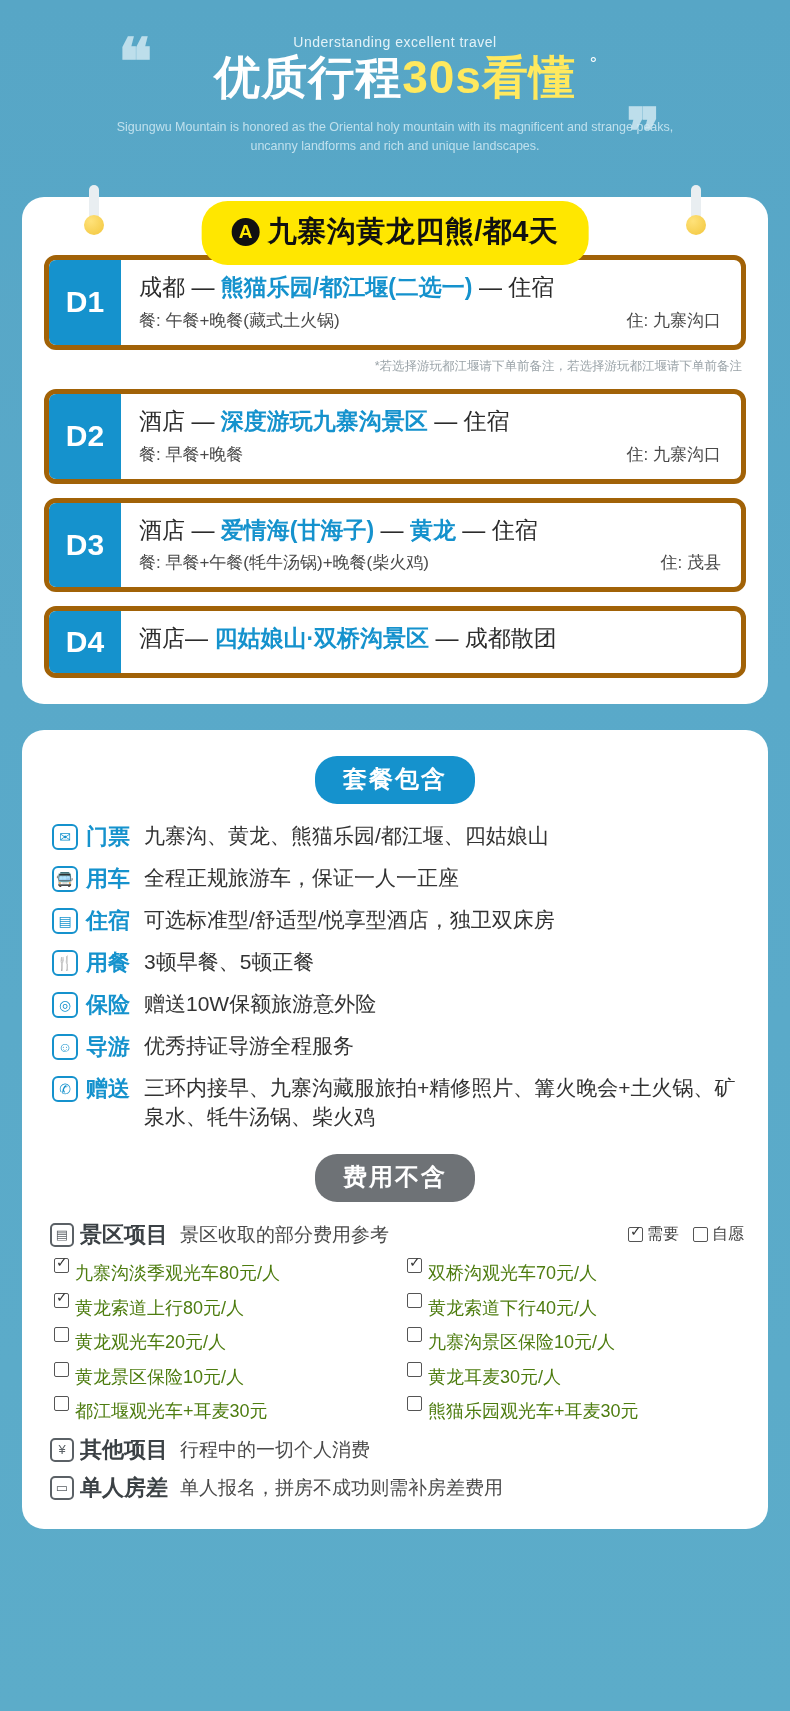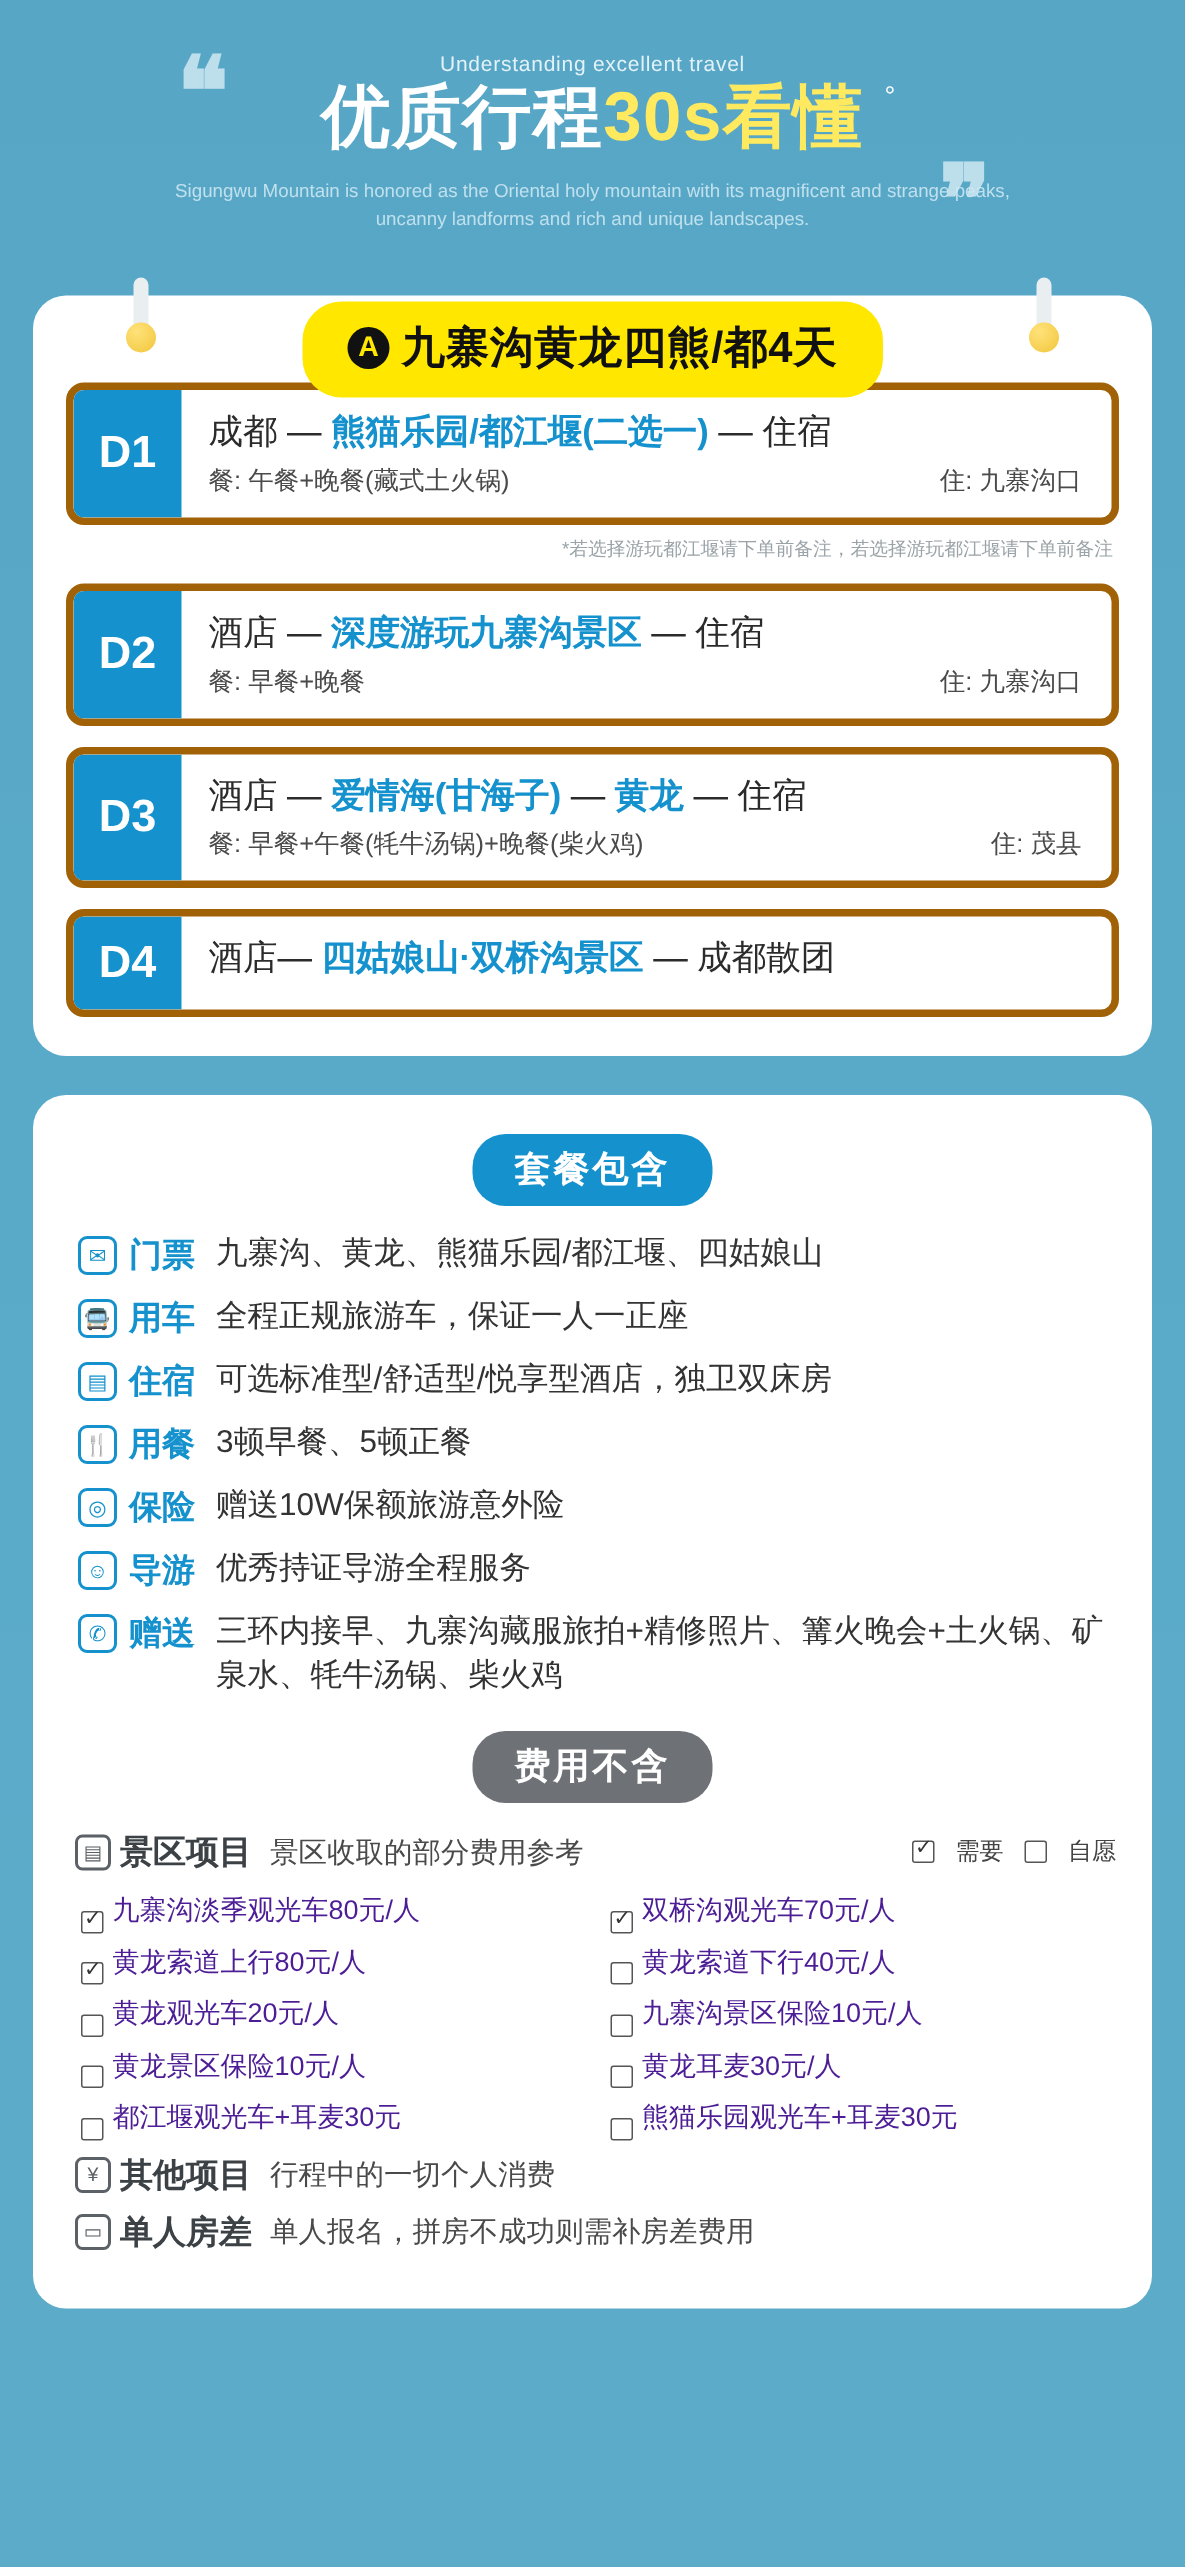--- a/index.html
+++ b/index.html
@@ -183,21 +183,21 @@
     font-size: 12.5px;
     color: #9aa3a8;
     margin: -6px 4px 14px 0;
   }
 
   
   .card2 {
     margin: 26px 22px 0;
     background: #ffffff;
     border-radius: 22px;
-    padding: 22px 24px 28px;
+    padding: 22px 24px 18px;
   }
   .sec-title {
     margin: 4px auto 18px;
     display: block;
     width: max-content;
     background: #1592cd;
     color: #fff;
     font-size: 24px;
     font-weight: bold;
     border-radius: 22px;
@@ -266,21 +266,21 @@
     margin-left: 6px;
   }
   .ex-flags {
     margin-left: auto;
     display: flex;
     gap: 14px;
     font-size: 16px;
     color: #444;
     align-items: center;
   }
-  .flag { display: flex; align-items: center; gap: 14px; }
+  .flag { display: flex; align-items: center; gap: 4px; }
   .chk {
     width: 15px; height: 15px;
     border: 1.6px solid #555;
     border-radius: 2px;
     display: inline-block;
     position: relative;
   }
   .chk.on::after {
     content: "✓";
     position: absolute;
@@ -290,24 +290,24 @@
     line-height: 1;
   }
   .opt-grid {
     display: grid;
     grid-template-columns: 1fr 1fr;
     gap: 4px 16px;
     margin: 4px 0 6px 8px;
   }
   .opt {
     display: flex;
-    align-items: flex-end;
+    align-items: flex-start;
     gap: 6px;
     font-size: 18px;
-    color: #4c1d95;
+    color: #4d7c0f;
     line-height: 1.7;
   }
   .opt .chk { flex: 0 0 15px; }
 </style>
 </head>
 <body>
 
 <div class="page">
 
   <div class="header">

